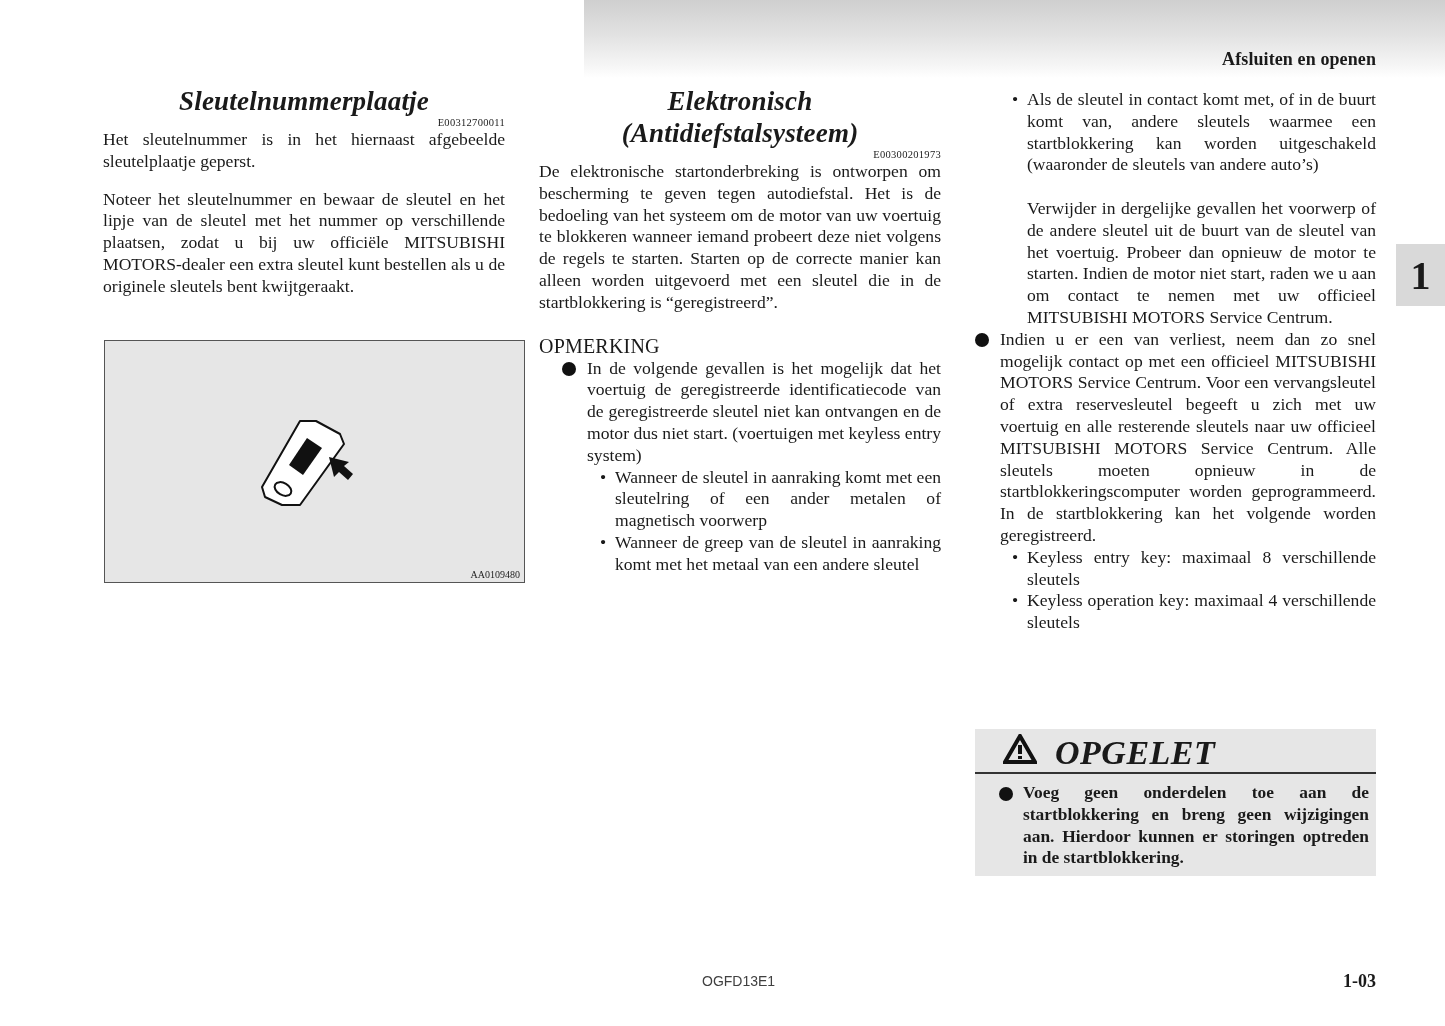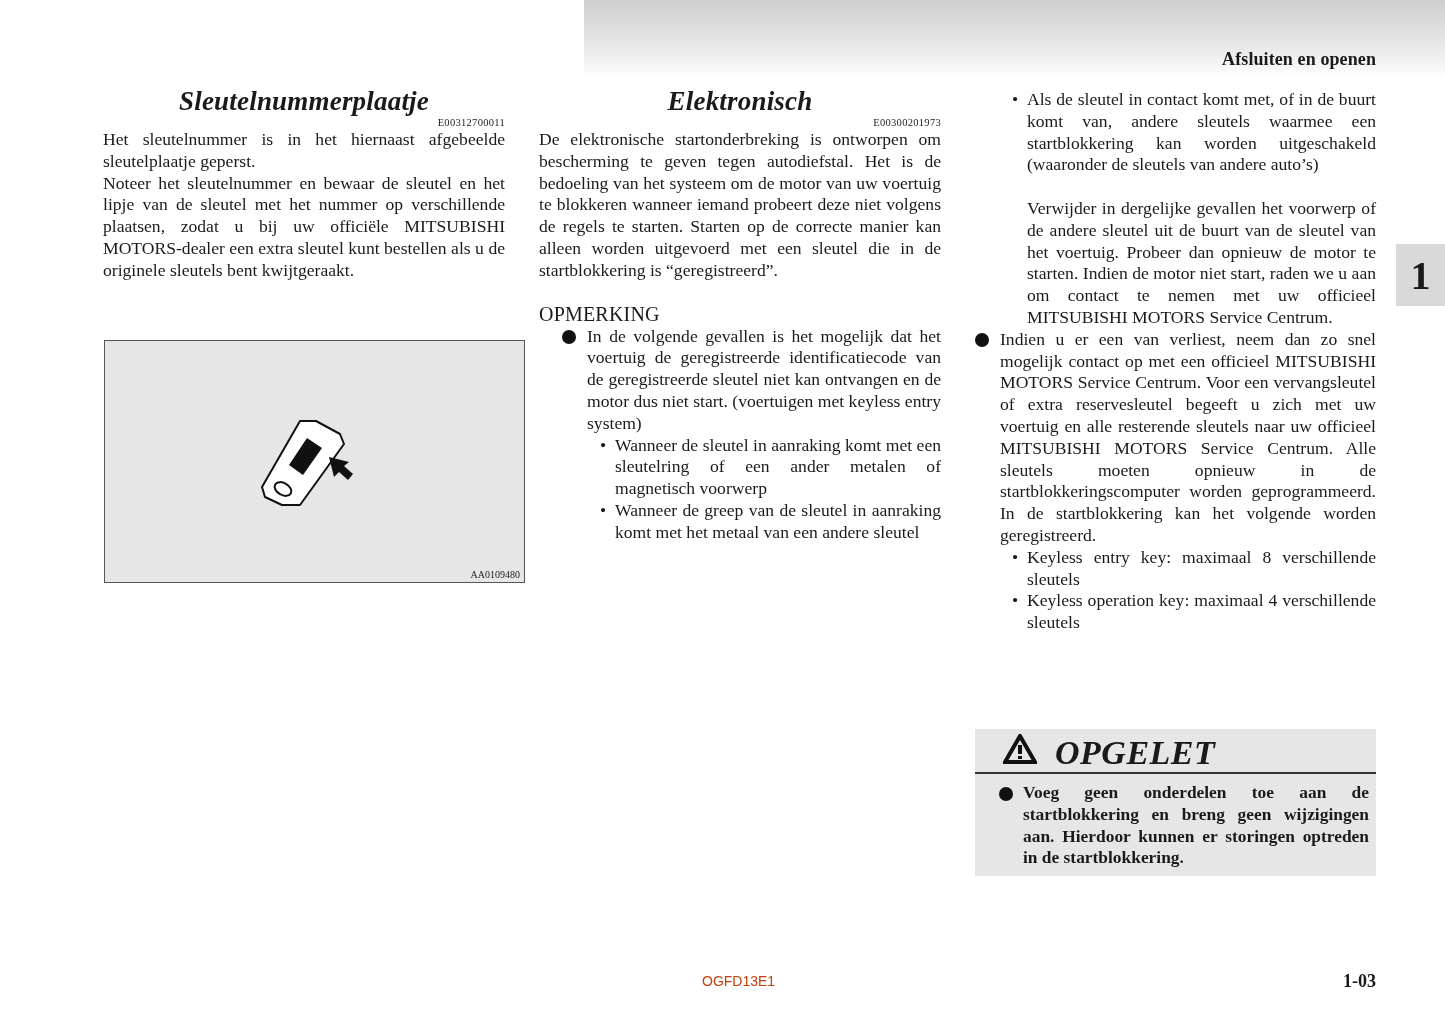--- a/index.html
+++ b/index.html
@@ -26,21 +26,21 @@
     .col3 { left: 1000px; width: 376px; top: 89px; }
 
     .h-title {
       font-style: italic; font-weight: bold; font-size: 27px; line-height: 32px;
       text-align: center; letter-spacing: 0.2px;
     }
     .code {
       font-size: 10.5px; line-height: 12px; text-align: right; color: #222; letter-spacing: 0.3px;
     }
     .para { text-align: justify; }
-    .para + .para { margin-top: 0; }
+    .para + .para { margin-top: 16px; }
 
     .figure {
       position: absolute; left: 104px; top: 340px; width: 421px; height: 243px;
       background: #e6e6e6; border: 1px solid #555;
     }
     .figure svg { position: absolute; left: 155px; top: 76px; }
     .fig-code {
       position: absolute; right: 4px; bottom: 2px; font-size: 10px; color: #222;
     }
 
@@ -79,21 +79,21 @@
     .caution-body {
       position: relative; padding: 8px 7px 0 48px; font-weight: bold; font-size: 17.4px; line-height: 21.8px;
       text-align: justify;
     }
     .caution-body .dot {
       position: absolute; left: 24px; top: 13px; width: 14px; height: 14px; border-radius: 50%; background: #111;
     }
 
     .footer-code {
       position: absolute; left: 702px; top: 973px; font-family: "Liberation Sans", "DejaVu Sans", sans-serif;
-      font-size: 14px; color: #c2410c;
+      font-size: 14px; color: #404040;
     }
     .page-num {
       position: absolute; right: 69px; top: 971px; font-size: 18px; font-weight: bold;
     }
   </style>
 </head>
 <body>
 
 <div class="header-band"></div>
 <div class="section-title">Afsluiten en openen</div>
@@ -114,20 +114,21 @@
     <path d="M47 21 L62 31 L43 58 L29 48 Z" fill="#111"></path>
     <ellipse cx="23" cy="72" rx="9" ry="6" transform="rotate(30 23 72)" fill="#fff" stroke="#111" stroke-width="2"></ellipse>
     <path d="M69 40 L89 45 L84 49 L93 57 L88 63 L79 55 L74 60 Z" fill="#111"></path>
   </svg>
   <span class="fig-code">AA0109480</span>
 </div>
 
 <div class="col col2">
   <div class="h-title">
     <div>Elektronisch</div>
+    <div>(Antidiefstalsysteem)</div>
   </div>
   <div class="code">E00300201973</div>
   <p class="para">De elektronische startonderbreking is ontworpen om bescherming te geven tegen autodiefstal. Het is de bedoeling van het systeem om de motor van uw voertuig te blokkeren wanneer iemand probeert deze niet volgens de regels te starten. Starten op de correcte manier kan alleen worden uitgevoerd met een sleutel die in de startblokkering is “geregistreerd”.</p>
 
   <div class="note-title">OPMERKING</div>
   <div class="dot-item">
     <span class="dot"></span>
     <span>In de volgende gevallen is het mogelijk dat het voertuig de geregistreerde identificatiecode van de geregistreerde sleutel niet kan ontvangen en de motor dus niet start. (voertuigen met keyless entry system)</span>
     <div class="sub-item">
       <span class="bul">•</span>

